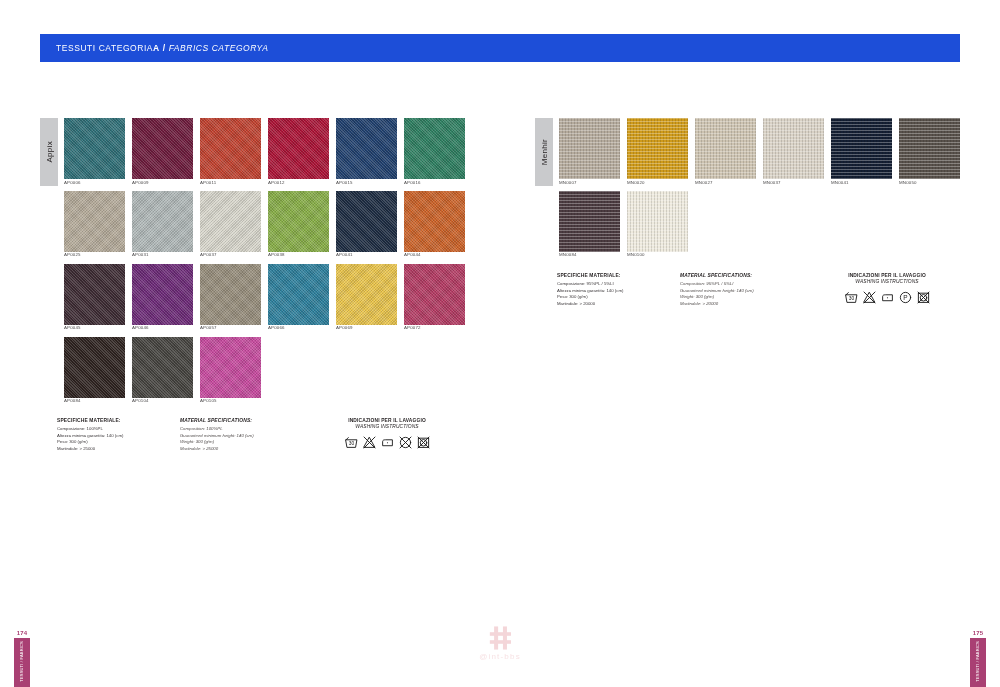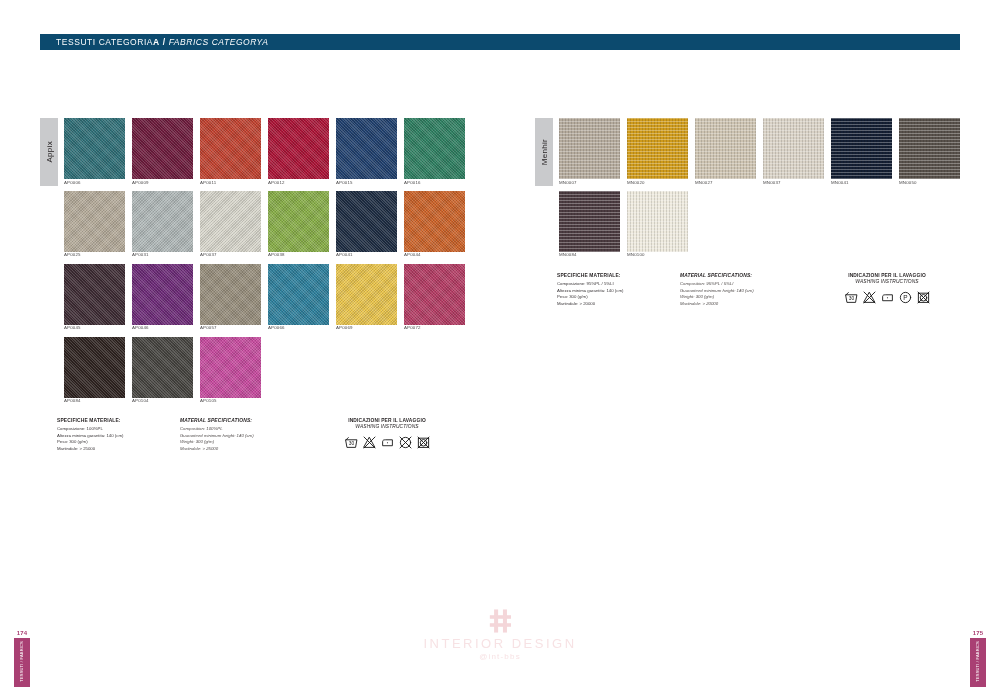--- a/index.html
+++ b/index.html
@@ -15,22 +15,22 @@
     font-family: "Liberation Sans", sans-serif;
     color: #231f20;
   }
 
   
   #header-band {
     position: absolute;
     left: 40px;
     top: 34px;
     width: 920px;
-    height: 16px;
-    background: #0c4a6e;
+    height: 28px;
+    background: #1d4ed8;
   }
   #header-title {
     position: absolute;
     left: 16px;
     top: 50%;
     transform: translateY(-50%);
     color: #ffffff;
     font-size: 8.5px;
     letter-spacing: .55px;
     white-space: nowrap;
@@ -469,21 +469,20 @@
             <circle cx="12" cy="12.5" r="6"></circle>
             <line x1="2" y1="2" x2="22" y2="22"></line>
             <line x1="22" y1="2" x2="2" y2="22"></line>
           </svg></span>
       </div>
   </div>
 </div>
 
 <div id="watermark">
   <div id="watermark-mark">ⵌ</div>
-  <div id="watermark-title">INTERIOR DESIGN</div>
   <div id="watermark-handle">@int-bbs</div>
 </div>
 
 <div class="page-tab" id="page-tab-left">
   <div class="page-number">174</div>
   <div class="page-tab-bar">
     <span class="page-tab-text">TESSUTI / FABRICS</span>
   </div>
 </div>
 

